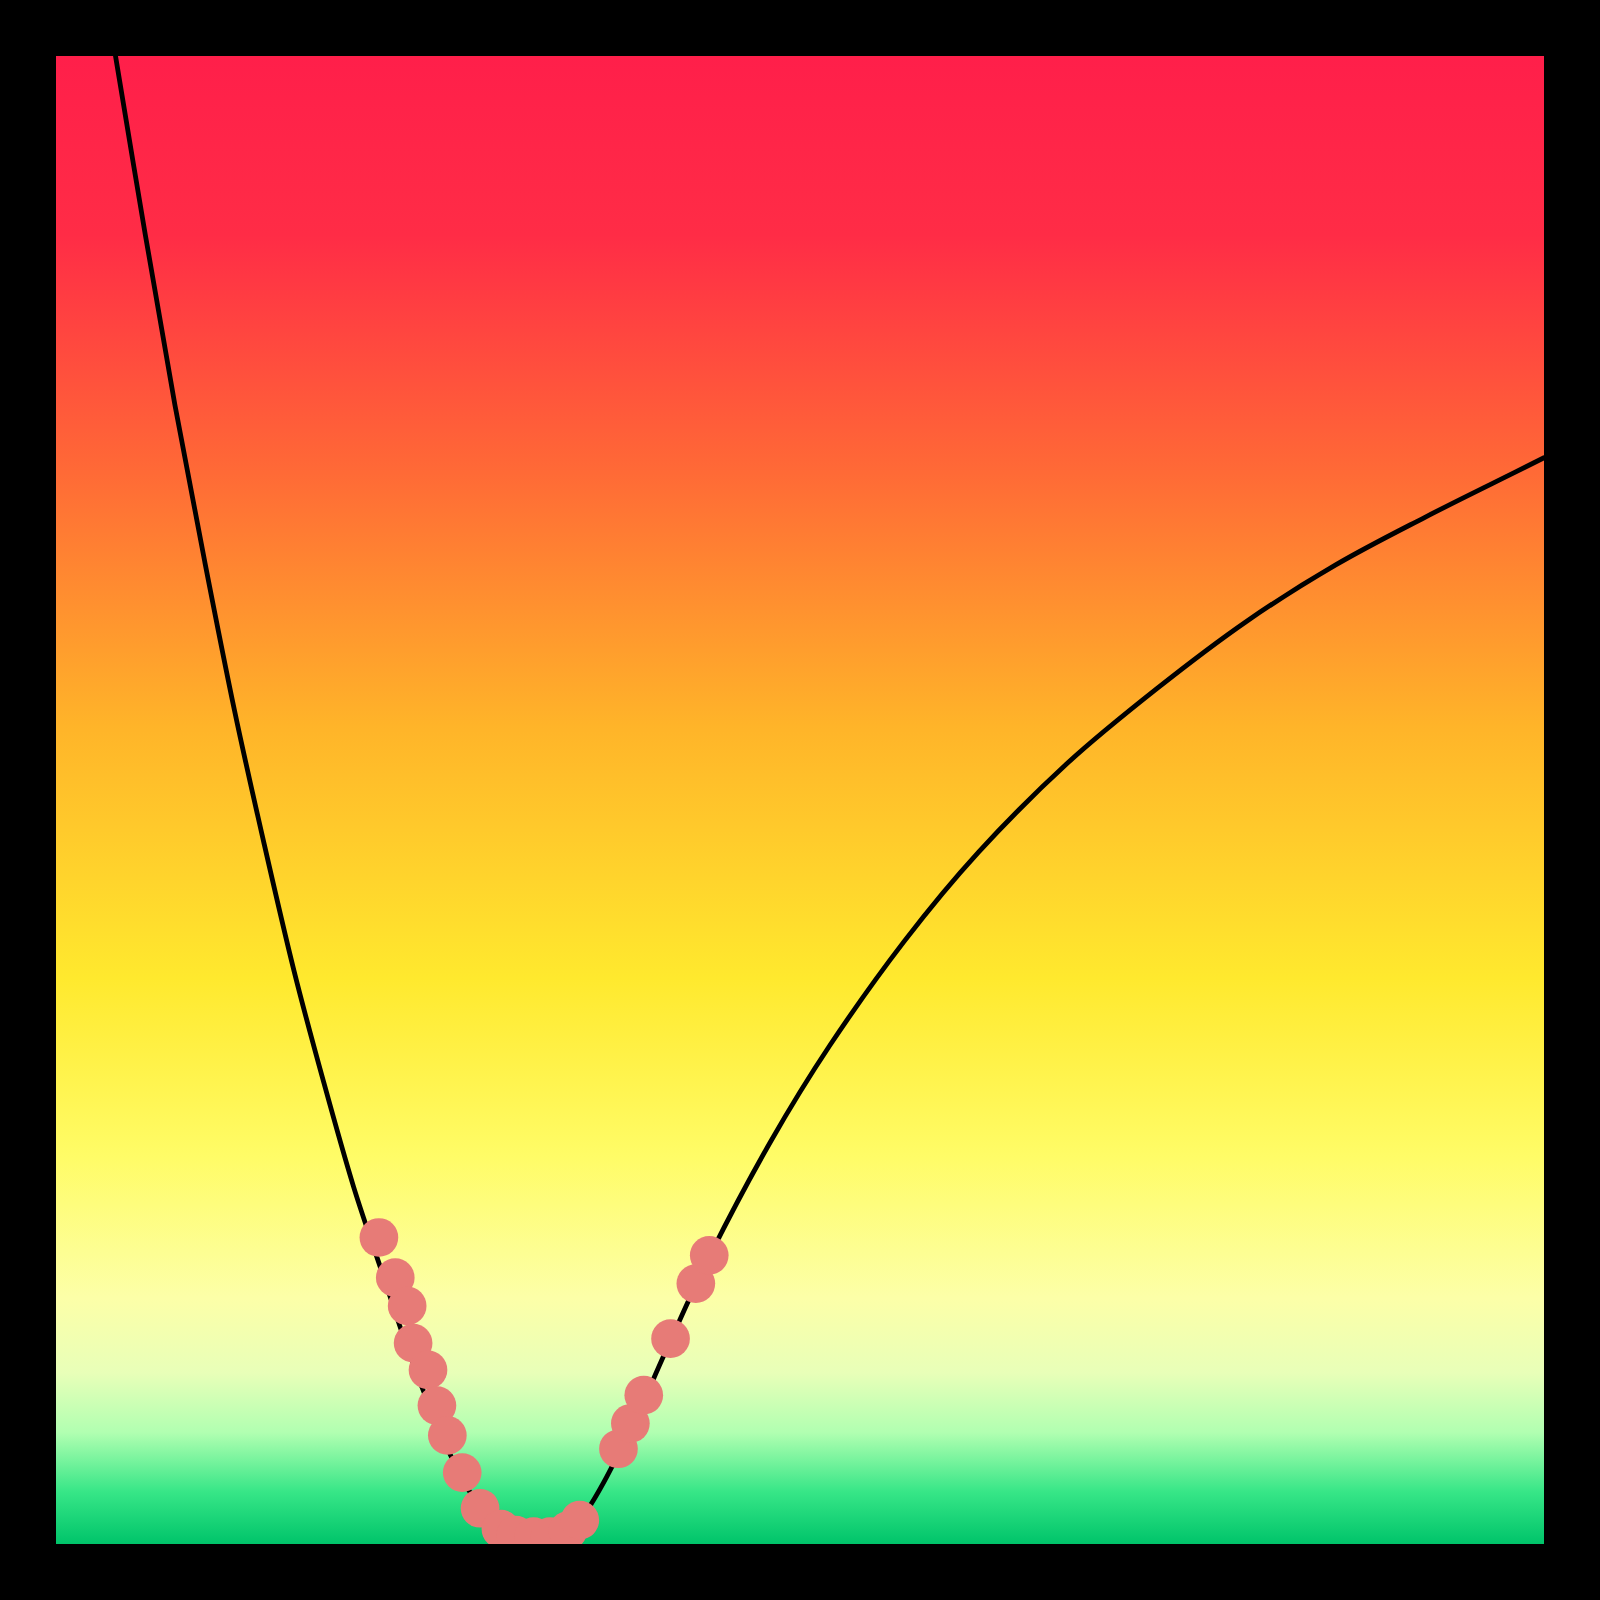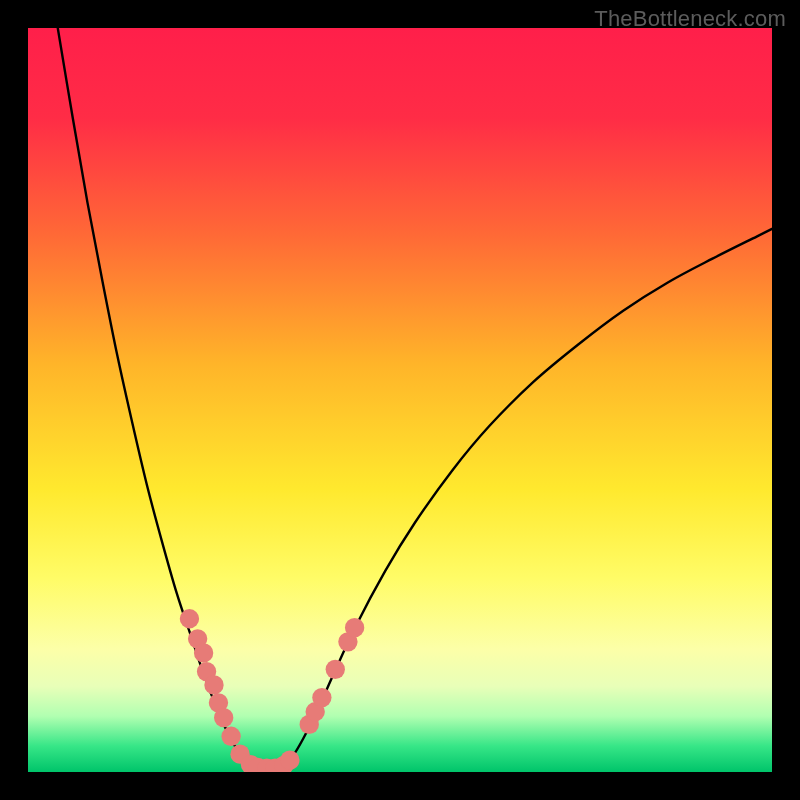--- a/index.html
+++ b/index.html
@@ -27,21 +27,20 @@
     font-weight: 500;
     color: #5c5c5c;
     letter-spacing: 0.2px;
   }
   svg { display: block; }
 </style>
 </head>
 <body>
 
 <div class="frame">
-  <div class="watermark">TheBottleneck.com</div>
   <div class="plot">
     <svg id="chart-svg" width="744" height="744" viewBox="0 0 744 744" preserveAspectRatio="none">
       <defs>
         <linearGradient id="bg-grad" x1="0" y1="0" x2="0" y2="1">
             <stop offset="0.00%" stop-color="#ff1f4a"></stop>
             <stop offset="12.00%" stop-color="#ff2c46"></stop>
             <stop offset="28.00%" stop-color="#ff6a36"></stop>
             <stop offset="45.00%" stop-color="#ffb429"></stop>
             <stop offset="62.00%" stop-color="#ffe92e"></stop>
             <stop offset="74.00%" stop-color="#fffc67"></stop>

